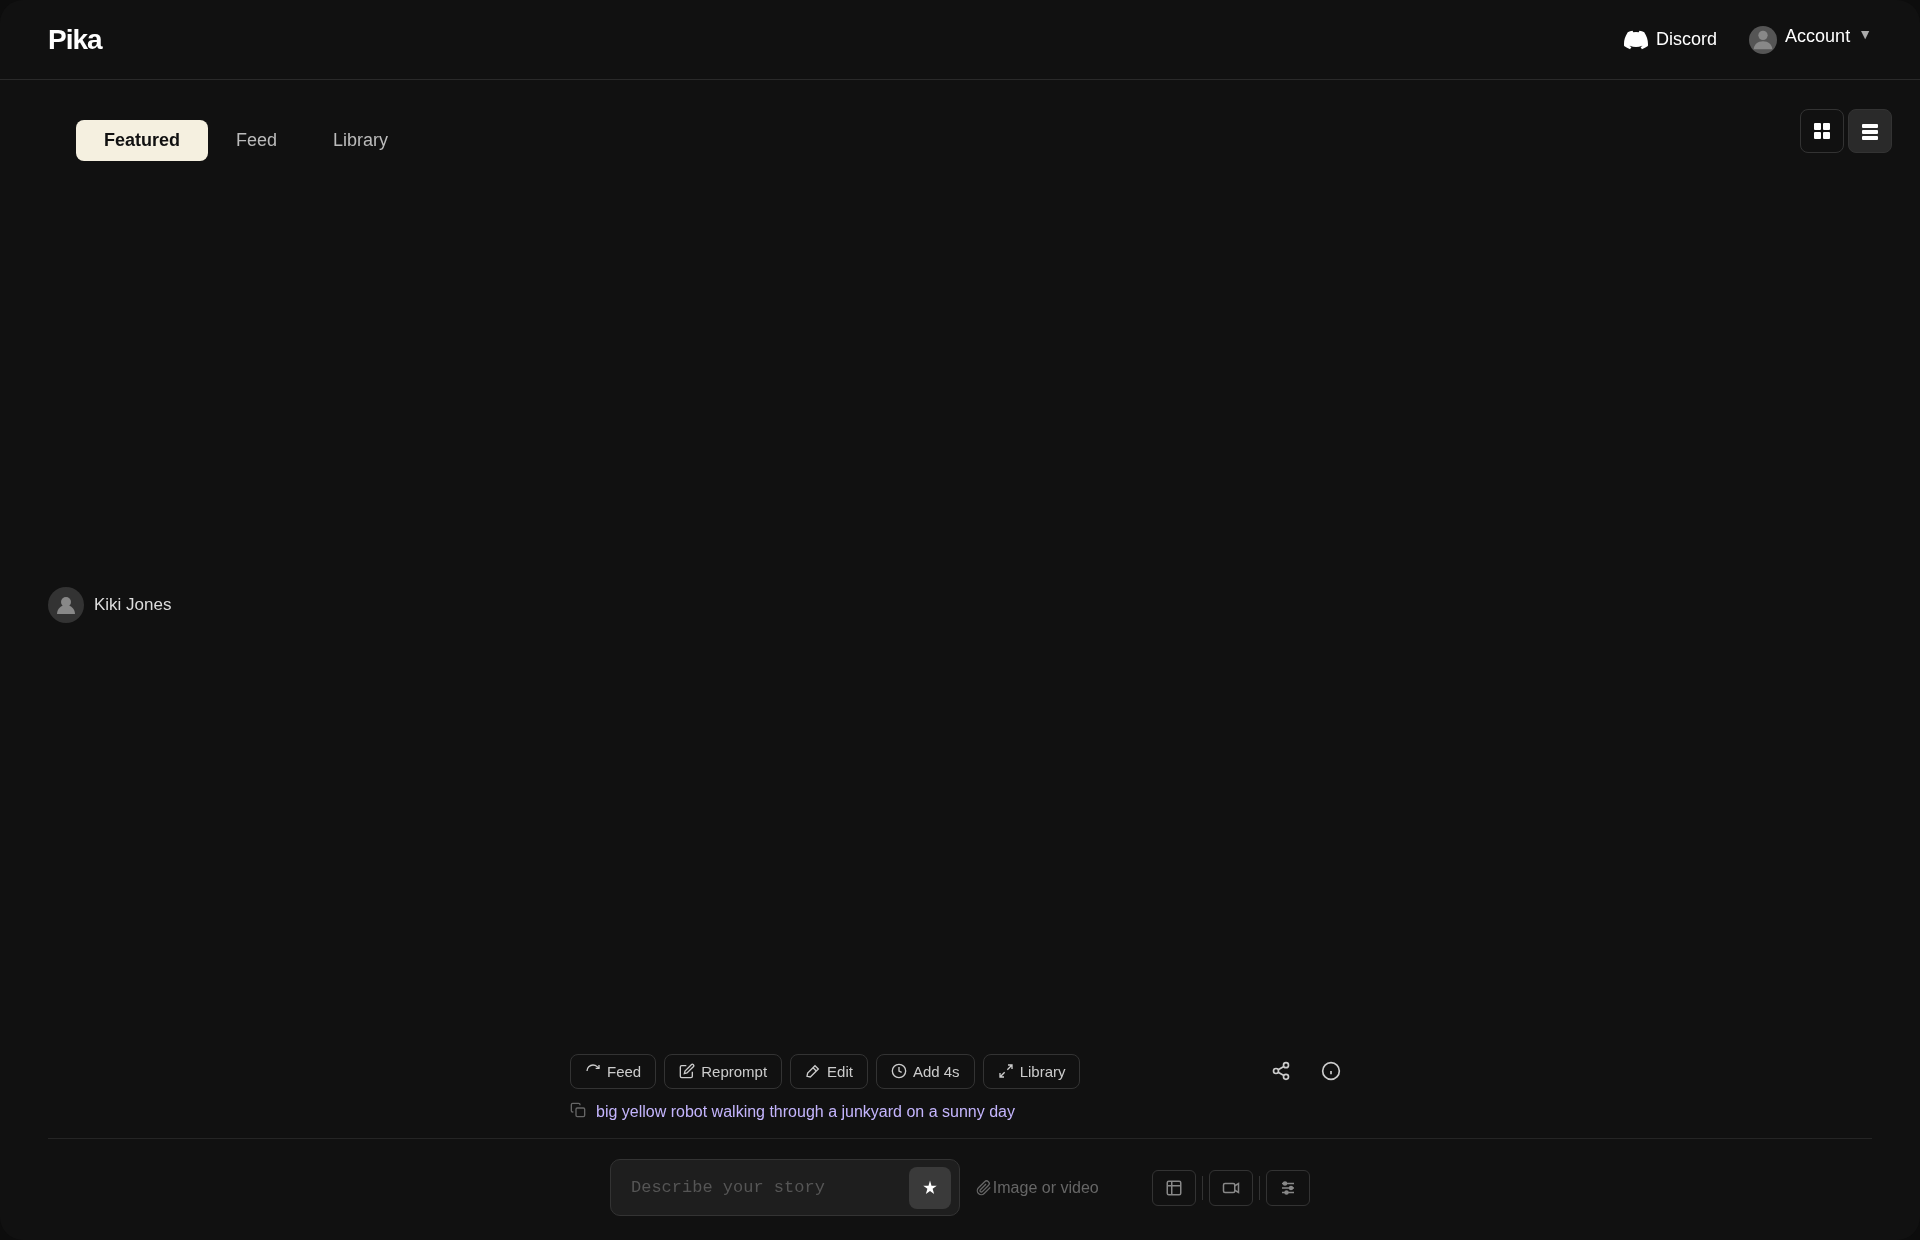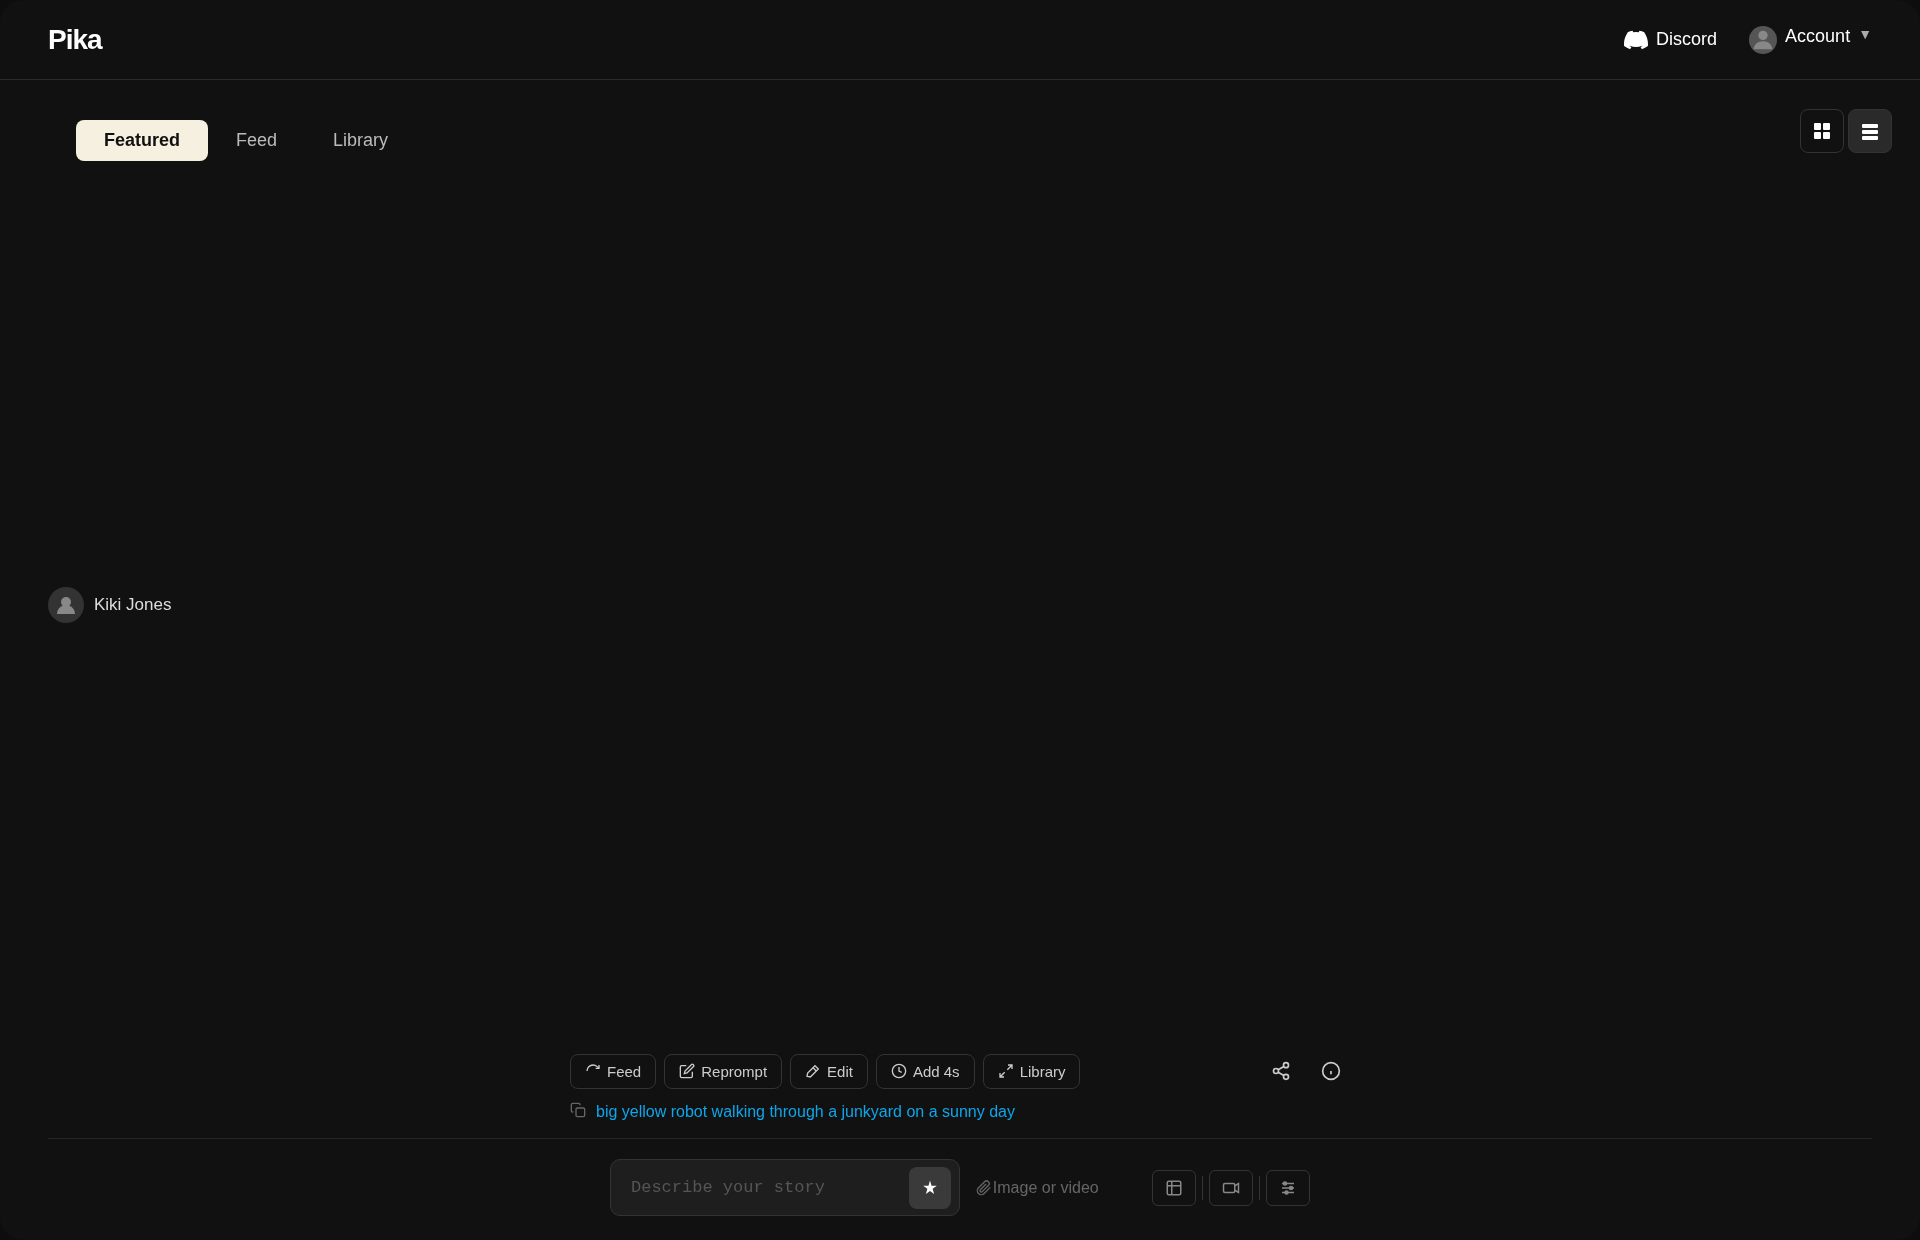--- a/index.html
+++ b/index.html
@@ -239,21 +239,21 @@
       align-items: center;
       gap: 10px;
       padding-bottom: 16px;
     }
     .copy-icon-sm {
       color: #666;
       font-size: 16px;
       flex-shrink: 0;
     }
     .prompt-text {
-      color: #0ea5e9;
+      color: #c4b5fd;
       font-size: 16px;
     }
     .divider {
       width: 100%;
       height: 1px;
       background: #252525;
       margin-bottom: 20px;
     }
     
     .input-area {

